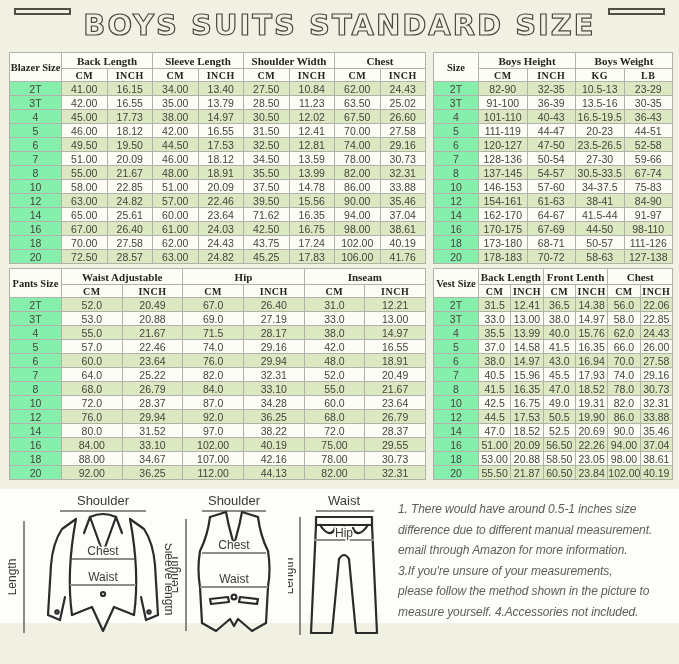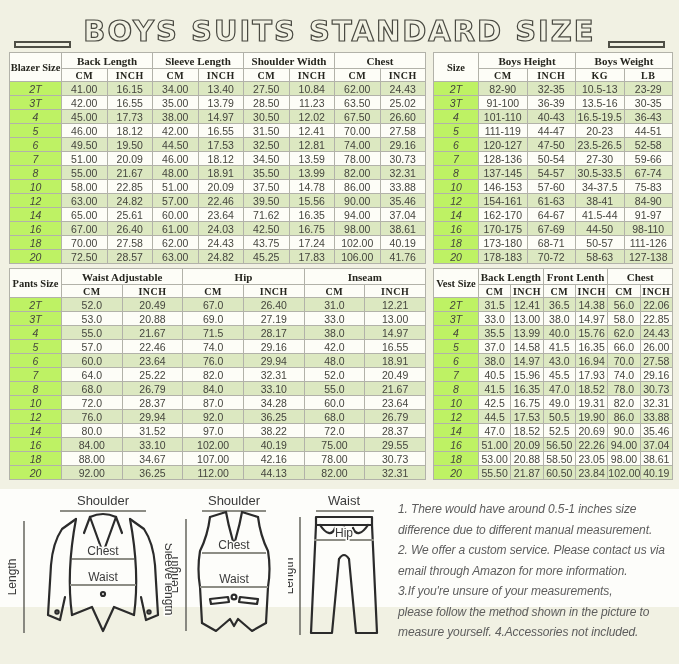--- a/index.html
+++ b/index.html
@@ -1,42 +1,42 @@
 <!DOCTYPE html>
 <html><head>
 <meta charset="utf-8">
 <style>
   * { margin:0; padding:0; box-sizing:border-box; }
   html,body { width:679px; height:664px; overflow:hidden; }
   body { background:#f1f1e3; font-family:"Liberation Sans", sans-serif; }
 
   
-  .title-row { display:flex; align-items:flex-end; gap:12px; padding:8px 14px 4px 14px; height:52px; }
+  .title-row { display:flex; align-items:flex-start; gap:12px; padding:8px 14px 4px 14px; height:52px; }
   .title-rule { flex:1; height:7px; border:2px solid #4f4f46; background:transparent; }
   .title-text {
     font-family:"DejaVu Sans", sans-serif; font-weight:800; font-size:29px;
     letter-spacing:2px; color:transparent; -webkit-text-stroke:1.2px #4a4a42;
     white-space:nowrap;
   }
 
   
   .tables-grid { display:grid; grid-template-columns:417px 240px; column-gap:7px; row-gap:4px; margin:0 4px 0 9px; }
   .tbl table { border-collapse:collapse; table-layout:fixed; width:100%; background:#fdfdf7; border:1px solid #8f8f86; }
   .tbl th, .tbl td { border:1px solid #b2b2a9; text-align:center; white-space:nowrap; overflow:hidden; }
   .tbl th.group { font-family:"Liberation Serif", serif; font-weight:bold; font-size:11px; height:16px; color:#26261f; }
   .tbl th.sub   { font-family:Liberation Serif, serif; font-weight:bold; font-size:10px; height:13px; letter-spacing:0.5px; color:#26261f; }
   .tbl th.size-head { font-family:"Liberation Serif", serif; font-weight:bold; font-size:10.5px; color:#26261f;margin-top:28px; }
   .tbl td { font-size:10.5px; height:14px; color:#45453e; }
   .tbl tr.alt td { background:#dce8c1; }
-  .tbl td.size-cell, .tbl tr.alt td.size-cell { background:#bef264;font-style:italic; }
+  .tbl td.size-cell, .tbl tr.alt td.size-cell { background:#86efac; }
   .tbl-left  .size-head { width:52px; }
   .tbl-right .size-head { width:45px; }
 
   
-  .bottom { display:flex; background:#fdfdfa; margin-top:9px; height:118px; padding:2px 4px 0 8px; }
+  .bottom { display:flex; background:#fdfdfa; margin-top:9px; height:134px; padding:2px 4px 0 8px; }
   .diagrams { display:flex; width:382px; flex:none; }
   svg text { font-family:"Liberation Sans", sans-serif; }
   .garment { stroke:#2b2b2b; stroke-width:2.2; fill:none; stroke-linecap:round; stroke-linejoin:round; }
   .measure { stroke:#8d8d85; stroke-width:2; fill:none; }
   .ruler   { stroke:#6f6f68; stroke-width:1.6; fill:none; }
   .dlabel  { fill:#3a3a3a; font-size:13px; text-anchor:middle; paint-order:stroke; stroke:#fdfdfa; stroke-width:3px; }
   .dlabel-sm { fill:#3a3a3a; font-size:12px; text-anchor:middle; paint-order:stroke; stroke:#fdfdfa; stroke-width:3px; }
   .notes { flex:1; padding:8px 2px 0 8px; color:#5d5d5d; font-size:12px; line-height:20.5px; letter-spacing:-0.1px; white-space:nowrap;font-style:italic; }
 </style>
 </head>
@@ -671,19 +671,18 @@
         <path d="M51,68 Q56,60 61,68"></path>
       </g>
       <line class="measure" x1="26" y1="49" x2="86" y2="49"></line>
       <text class="dlabel-sm" x="56" y="46">Hip</text>
     </svg>
   </div>
 
   <div class="notes">
     <div>1. There would have around 0.5-1 inches size</div>
     <div>difference due to different manual measurement.</div>
-    <div>2. We offer a custom service. Please contact us via</div>
     <div>email through Amazon for more information.</div>
     <div>3.If you're unsure of your measurements,</div>
     <div>please follow the method shown in the picture to</div>
     <div>measure yourself. 4.Accessories not included.</div>
   </div>
 </div>
 
 </body></html>

